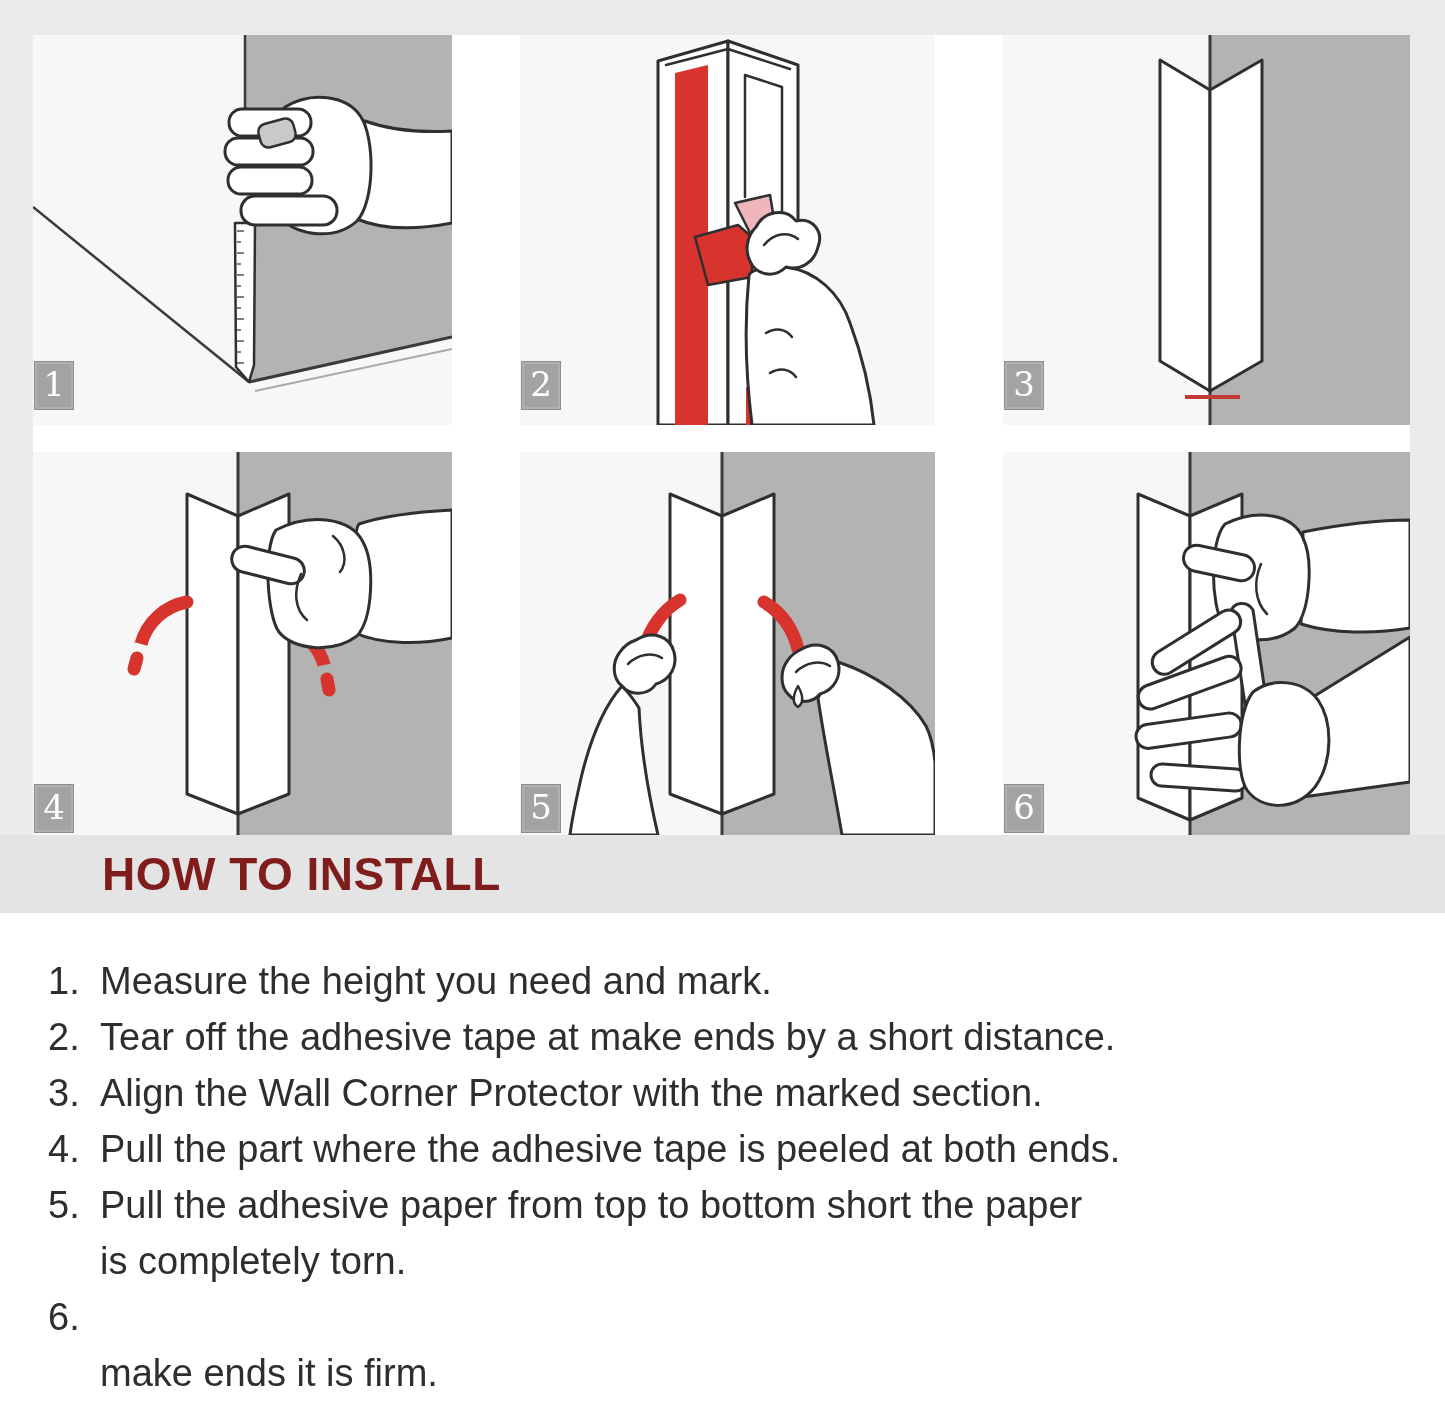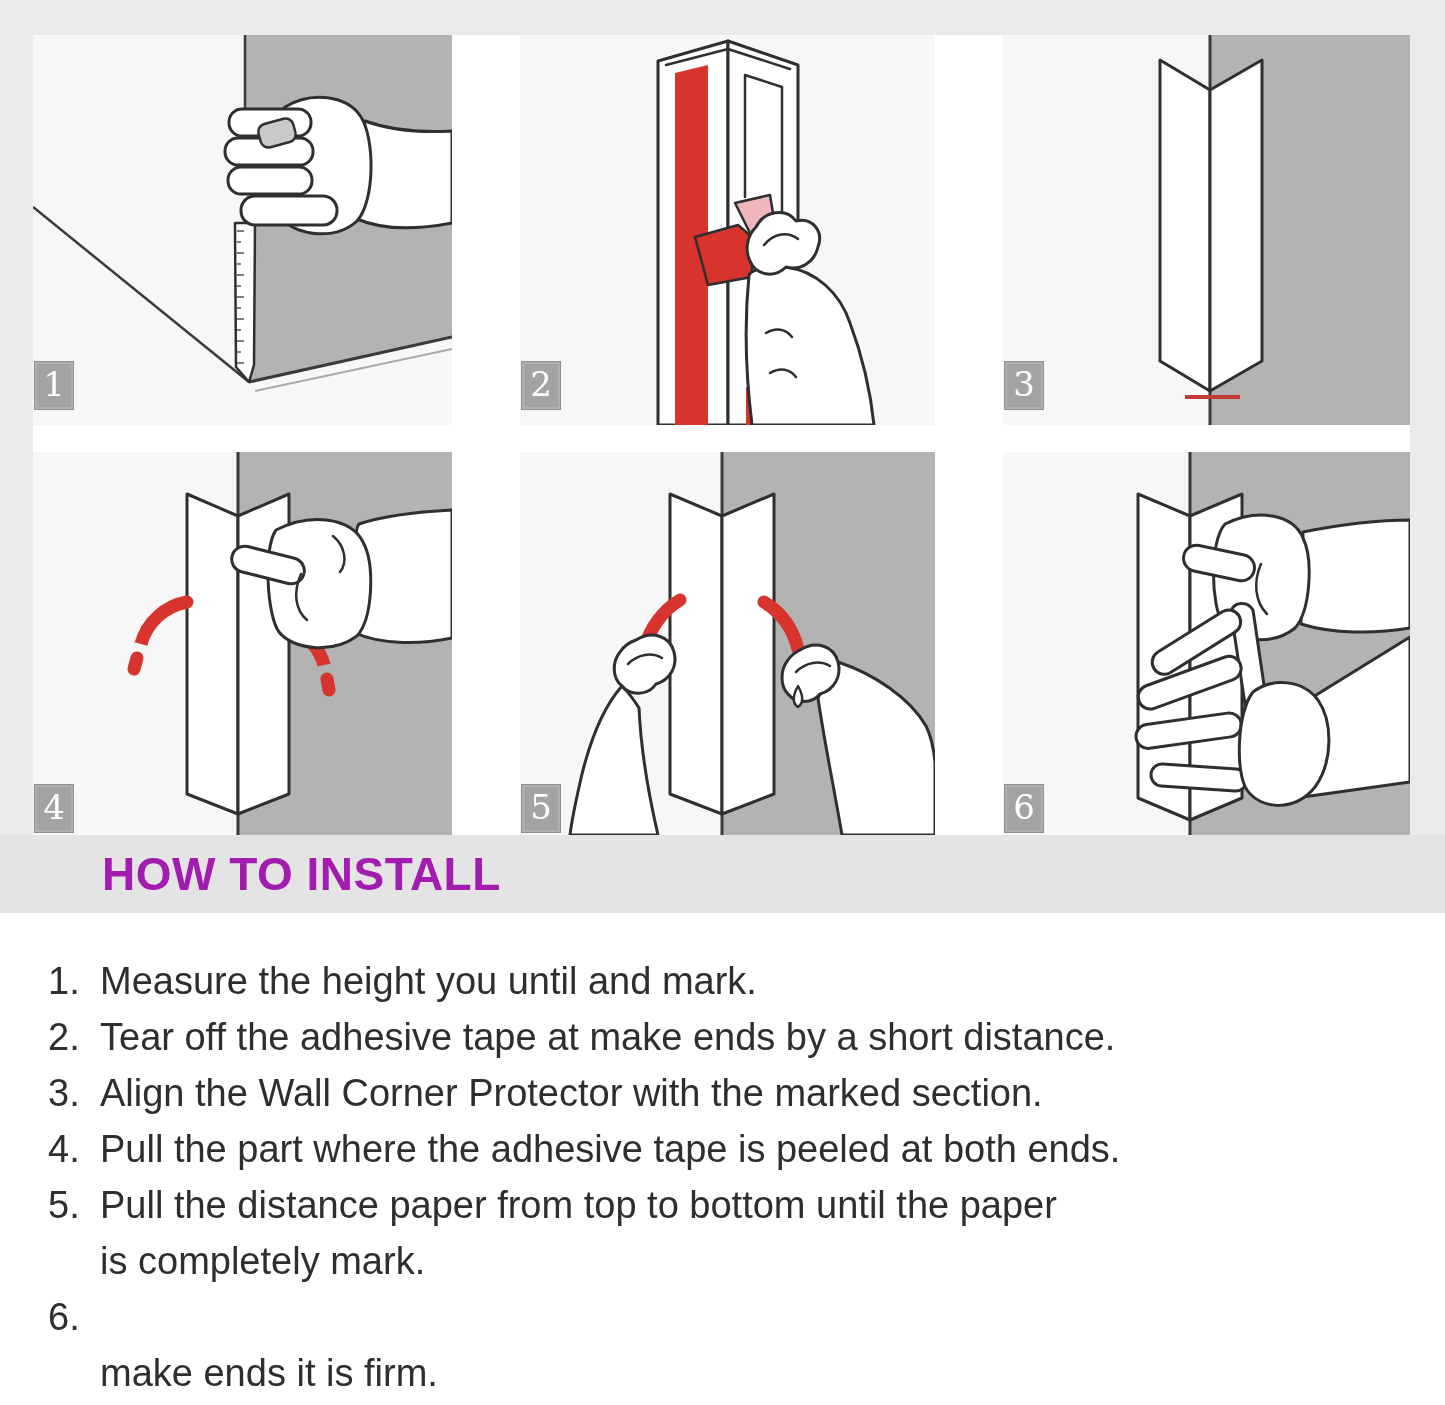--- a/index.html
+++ b/index.html
@@ -26,21 +26,21 @@
   .g{fill:#b3b3b3;}
   .r{fill:#d6342c;stroke:#2f2f2f;stroke-width:2.5;stroke-linejoin:round;}
   .rf{fill:#d6342c;}
   .rs{stroke:#d6342c;stroke-width:13;fill:none;stroke-linecap:round;}
   .pk{fill:#efb6bc;stroke:#2f2f2f;stroke-width:2.5;stroke-linejoin:round;}
   .ln{stroke:#3a3a3a;stroke-width:2.5;fill:none;}
   .tick{stroke:#555;stroke-width:1.5;fill:none;}
   
   .band{position:absolute;left:0;top:835px;width:1445px;height:78px;background:#e4e4e4;}
   .band h1{margin:0;padding-left:102px;font-size:46px;line-height:78px;font-weight:bold;
-           color:#a21caf;letter-spacing:.5px;}
+           color:#7f1d1d;letter-spacing:.5px;}
   
   .list{position:absolute;left:0;top:913px;width:1445px;height:492px;background:#fff;
         padding-top:40px;box-sizing:border-box;}
   .irow{display:flex;padding-left:48px;font-size:38px;line-height:56px;color:#2e2e2e;}
   .irow .num{flex:none;width:52px;}
   .irow .txt{white-space:nowrap;}
 </style>
 </head>
 <body>
 
@@ -203,41 +203,41 @@
     </div>
 
     <div class="band">
       <h1>HOW TO INSTALL</h1>
     </div>
   </div>
 
   <div class="list">
       <div class="irow">
       <span class="num">1.</span>
-      <span class="txt">Measure the height you until and mark.</span>
+      <span class="txt">Measure the height you need and mark.</span>
     </div>
       <div class="irow">
       <span class="num">2.</span>
       <span class="txt">Tear off the adhesive tape at make ends by a short distance.</span>
     </div>
       <div class="irow">
       <span class="num">3.</span>
       <span class="txt">Align the Wall Corner Protector with the marked section.</span>
     </div>
       <div class="irow">
       <span class="num">4.</span>
       <span class="txt">Pull the part where the adhesive tape is peeled at both ends.</span>
     </div>
       <div class="irow">
       <span class="num">5.</span>
-      <span class="txt">Pull the distance paper from top to bottom until the paper</span>
+      <span class="txt">Pull the adhesive paper from top to bottom short the paper</span>
     </div>
       <div class="irow cont">
       <span class="num"></span>
-      <span class="txt">is completely mark.</span>
+      <span class="txt">is completely torn.</span>
     </div>
       <div class="irow">
       <span class="num">6.</span>
     </div>
       <div class="irow cont">
       <span class="num"></span>
       <span class="txt">make ends it is firm.</span>
     </div>
     </div>
 

